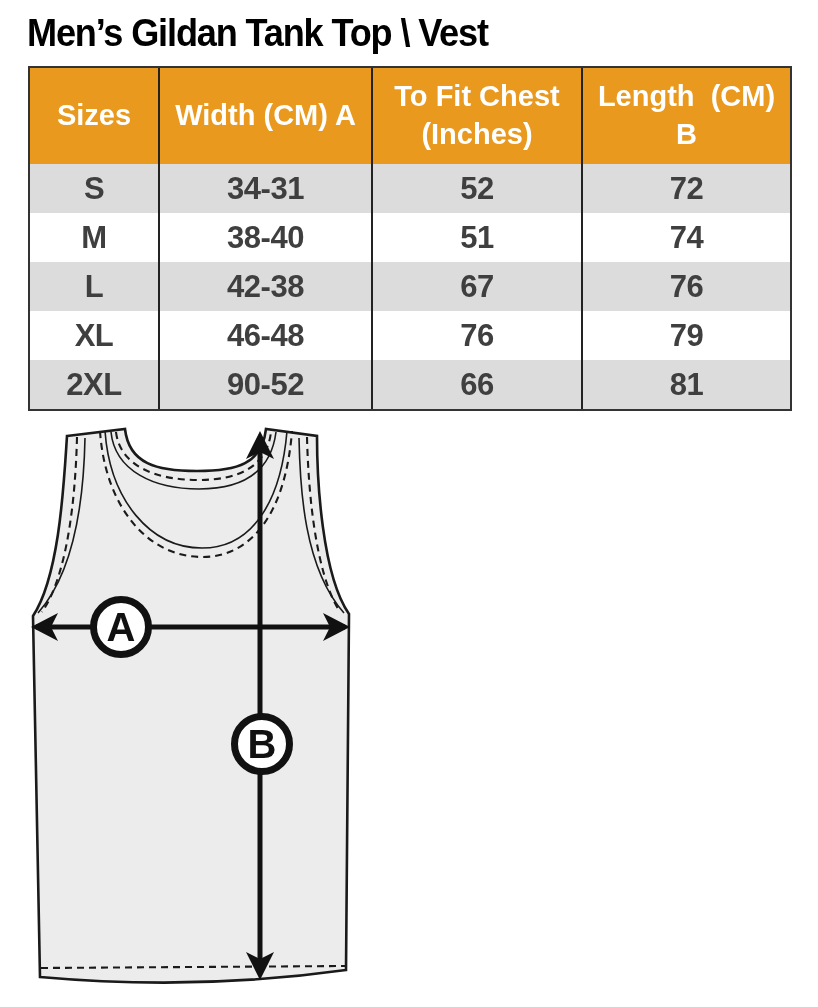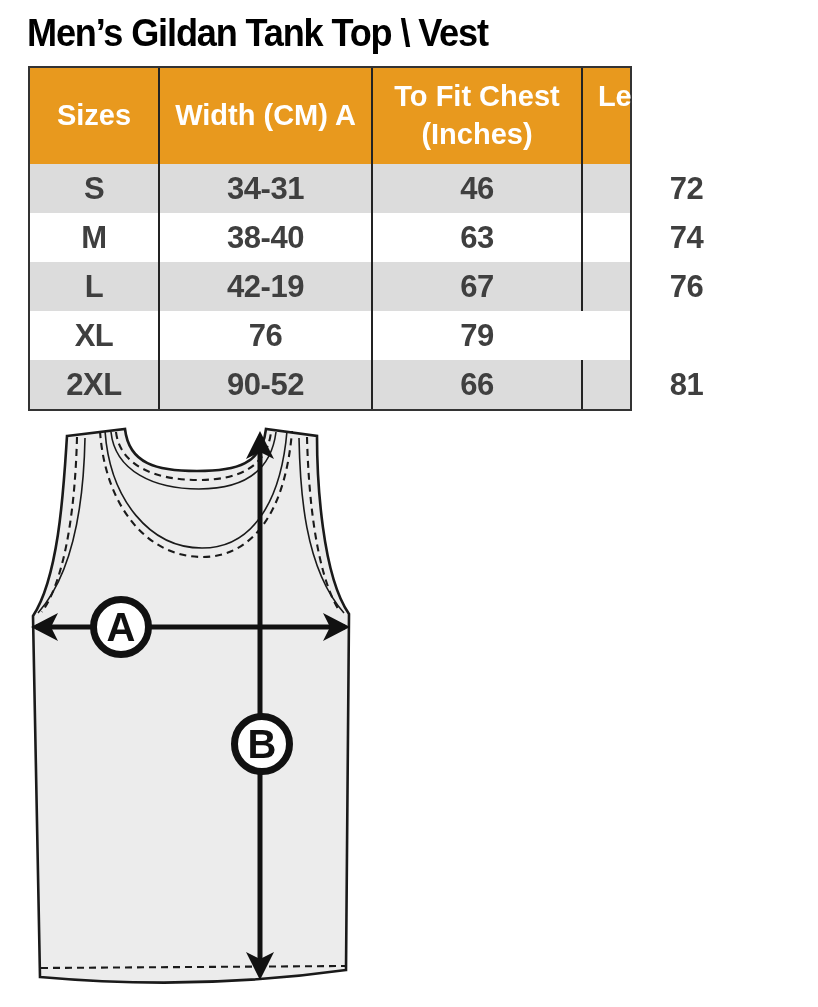--- a/index.html
+++ b/index.html
@@ -19,21 +19,21 @@
     font-family:"Liberation Sans", sans-serif;
   }
   .title{
     position:absolute;left:27px;top:12px;
     font-size:38px;font-weight:700;color:#000;
     letter-spacing:-1.2px;
     transform:scaleX(.95);transform-origin:left top;
     white-space:nowrap;
   }
   .chart{
-    position:absolute;left:28px;top:66px;width:604px;
+    position:absolute;left:28px;top:66px;width:764px;
     border:2px solid var(--table-border);
     background:#fff;
   }
   .row{display:grid;grid-template-columns:128px 213px 210px 209px}
   .cell{
     display:flex;align-items:center;justify-content:center;
     font-weight:700;text-align:center;
   }
   .cell + .cell{border-left:2px solid #232323}
   .hrow{height:96px;background:var(--header-bg)}
@@ -67,40 +67,41 @@
     <div class="cell">Width (CM) A</div>
     <div class="cell">To Fit Chest
 (Inches)</div>
     <div class="cell">Length  (CM)
 B</div>
   </div>
 
   <div class="row drow alt">
     <div class="cell">S</div>
     <div class="cell">34-31</div>
-    <div class="cell">46</div>
+    <div class="cell">52</div>
     <div class="cell">72</div>
   </div>
 
   <div class="row drow">
     <div class="cell">M</div>
     <div class="cell">38-40</div>
-    <div class="cell">63</div>
+    <div class="cell">51</div>
     <div class="cell">74</div>
   </div>
 
   <div class="row drow alt">
     <div class="cell">L</div>
-    <div class="cell">42-19</div>
+    <div class="cell">42-38</div>
     <div class="cell">67</div>
     <div class="cell">76</div>
   </div>
 
   <div class="row drow">
     <div class="cell">XL</div>
+    <div class="cell">46-48</div>
     <div class="cell">76</div>
     <div class="cell">79</div>
   </div>
 
   <div class="row drow alt">
     <div class="cell">2XL</div>
     <div class="cell">90-52</div>
     <div class="cell">66</div>
     <div class="cell">81</div>
   </div>

